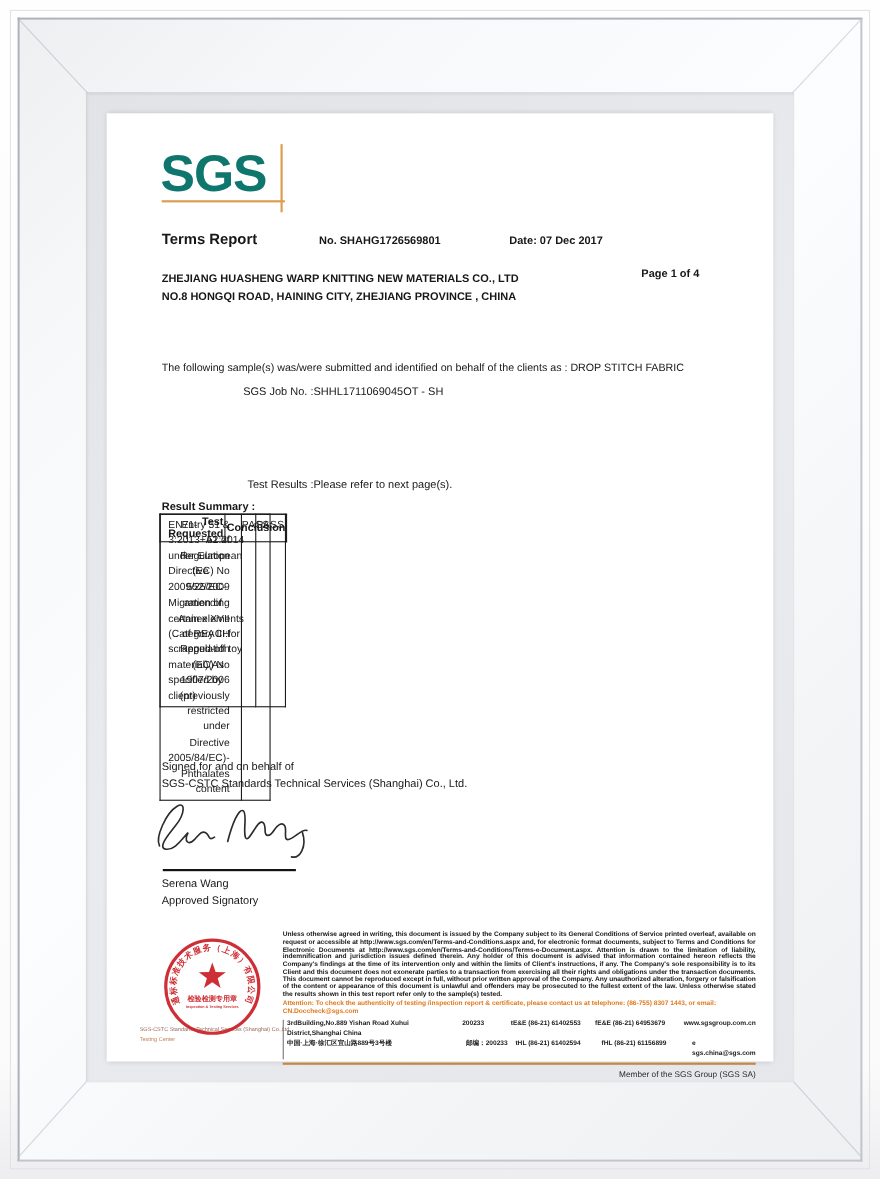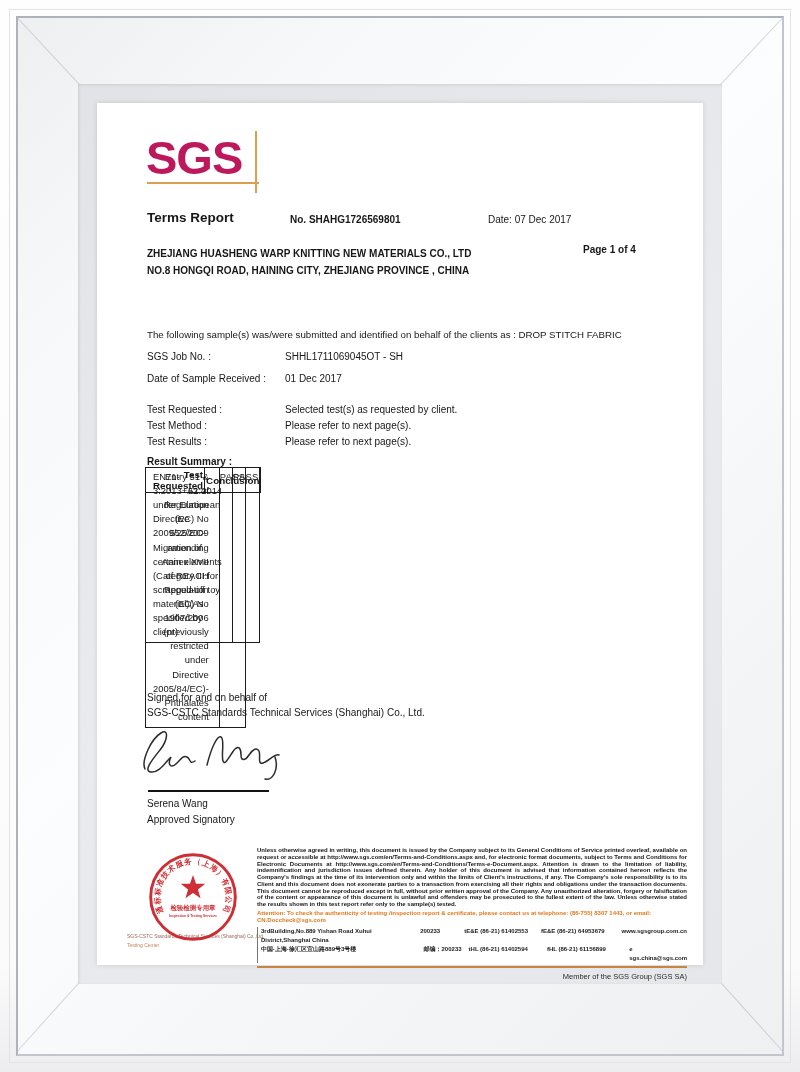--- a/index.html
+++ b/index.html
@@ -15,37 +15,37 @@
   .miter.bl{left:18px;bottom:21px;transform-origin:left center;transform:rotate(-48deg);}
   .miter.br{right:18px;bottom:21px;transform-origin:right center;transform:rotate(48deg);}
   .mat{position:absolute;left:78px;top:84px;right:78px;bottom:88px;
        background:linear-gradient(145deg,#e1e3e6 0%,#e9ebee 50%,#e5e7ea 100%);
        box-shadow:inset 1px 1px 3px rgba(0,0,0,0.10);}
   .document{position:absolute;left:97px;top:103px;width:606px;height:862px;background:#ffffff;
             box-shadow:0 0 5px rgba(0,0,0,0.13);}
   .document *{position:absolute;}
 
   
-  .logo-text{left:49px;top:31px;font-size:47px;line-height:1;font-weight:700;color:#be185d;letter-spacing:-1px;}
+  .logo-text{left:49px;top:31px;font-size:47px;line-height:1;font-weight:700;color:#0f766e;letter-spacing:-1px;}
   .logo-vline{left:158px;top:28px;width:2px;height:62px;background:#dd9e4f;}
   .logo-hline{left:50px;top:79px;width:112px;height:2px;background:#dd9e4f;}
 
   
   .t-title{left:50px;top:107px;font-size:13.5px;font-weight:700;}
   .t-no{left:193px;top:111px;font-size:10px;font-weight:600;}
-  .t-date{left:391px;top:111px;font-size:10px;font-weight:400;}
+  .t-date{left:366px;top:111px;font-size:10px;font-weight:700;}
   .t-page{left:486px;top:111px;font-size:10px;font-weight:600;margin-top:30px;}
 
   .client{left:50px;top:142px;width:520px;font-size:10px;font-weight:600;line-height:17px;position:absolute;}
   .client span{position:static;display:block;}
 
   .sample{left:50px;top:226px;width:560px;font-size:9.7px;font-weight:500;}
 
   .field{left:50px;width:540px;font-size:10px;font-weight:500;}
-  .field .flabel{position:static;display:inline-block;width:138px;}
+  .field .flabel{position:static;display:inline-block;width:138px;text-align:right;}
   .field .fvalue{position:static;}
   .f0{top:248px}.f1{top:270px}.f2{top:286px}.f3{top:301px}.f4{top:317px}.f5{top:333px}
   .rsummary{left:50px;top:353px;font-size:10px;font-weight:600;}
 
   table.results{left:48px;top:364px;width:514px;border-collapse:collapse;table-layout:fixed;position:absolute;}
   table.results th,table.results td{position:static;border:1.5px solid #1c1c1c;}
   table.results col.c1{width:403px;}
   table.results col.c2{width:111px;}
   table.results th{height:19px;font-size:9.8px;font-weight:700;}
   table.results th.c1{text-align:right;padding-left:7px;}
@@ -106,29 +106,20 @@
 
     <div class="client">
       <span>ZHEJIANG HUASHENG WARP KNITTING NEW MATERIALS CO., LTD</span>
       <span>NO.8 HONGQI ROAD, HAINING CITY, ZHEJIANG PROVINCE , CHINA</span>
     </div>
 
     <div class="sample">The following sample(s) was/were submitted and identified on behalf of the clients as : DROP STITCH FABRIC</div>
 
     <div class="field f0">
       <span class="flabel">SGS Job No. :</span><span class="fvalue">SHHL1711069045OT - SH</span>
-    </div>
-    <div class="field f1">
-      <span class="flabel">Date of Sample Received :</span><span class="fvalue">01 Dec 2017</span>
-    </div>
-    <div class="field f3">
-      <span class="flabel">Test Requested :</span><span class="fvalue">Selected test(s) as requested by client.</span>
-    </div>
-    <div class="field f4">
-      <span class="flabel">Test Method :</span><span class="fvalue">Please refer to next page(s).</span>
     </div>
     <div class="field f5">
       <span class="flabel">Test Results :</span><span class="fvalue">Please refer to next page(s).</span>
     </div>
 
     <div class="rsummary">Result Summary :</div>
 
     <table class="results">
       <colgroup>
           <col class="c1">

